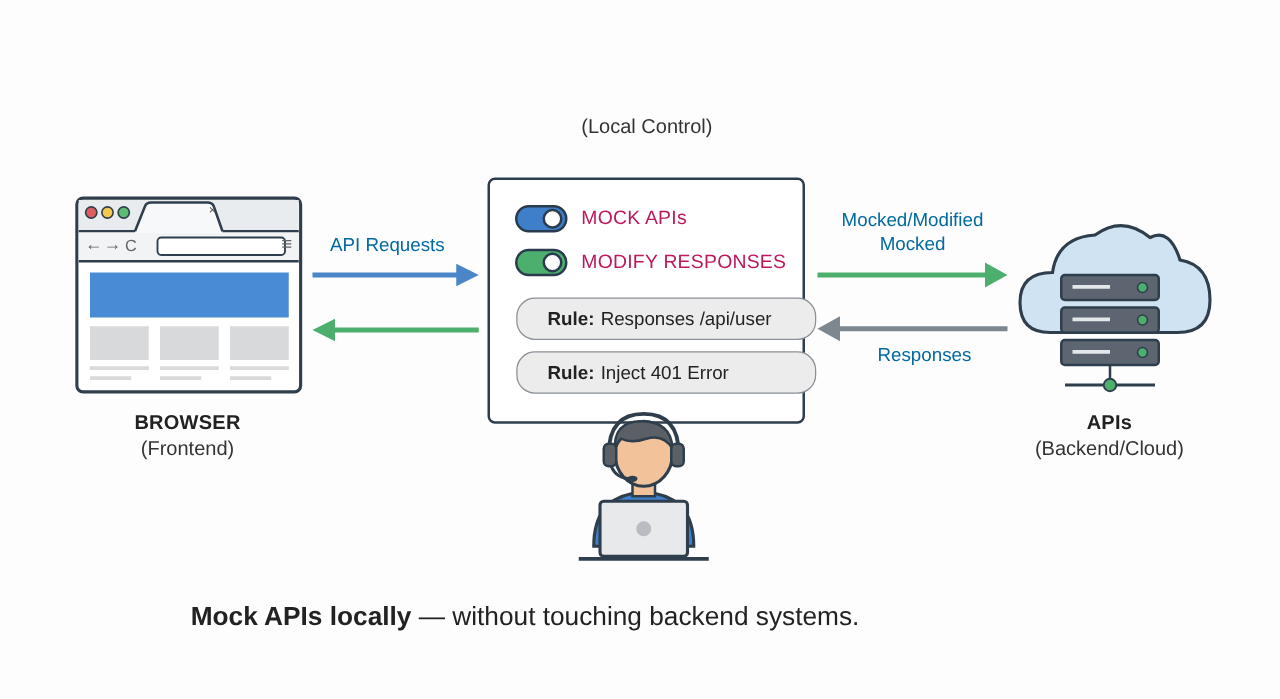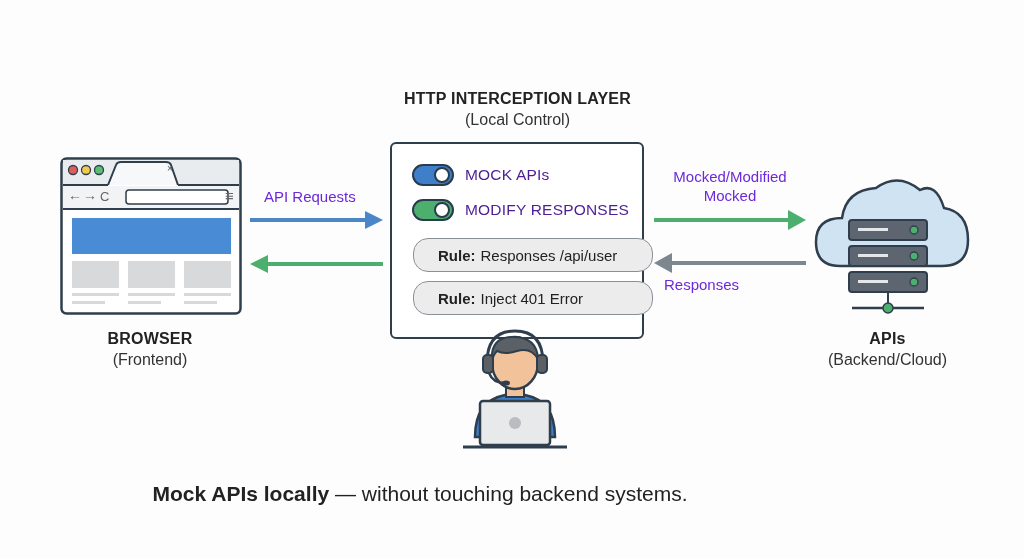--- a/index.html
+++ b/index.html
@@ -7,39 +7,39 @@
     width: 1024px; height: 559px; overflow: hidden;
     background: #fdfdfd;
     font-family: "Liberation Sans", sans-serif;
     color: #222;
     position: relative;
   }
   .abs { position: absolute; }
   .center { text-align: center; }
   .label-title { font-size: 16px; font-weight: 700; color: #222; letter-spacing: 0.2px; }
   .label-sub { font-size: 16px; color: #333; }
-  .arrow-label { font-size: 15px; color: #6d28d9; }
+  .arrow-label { font-size: 15px; color: #0369a1; }
   svg { position: absolute; overflow: visible; }
 
   
   .panel {
     left: 390px; top: 142px; width: 254px; height: 197px;
     border: 2.5px solid #2f3e4c; border-radius: 6px; background: #fff;
     box-sizing: border-box;
   }
   .toggle-row { position: absolute; left: 20px; display: flex; align-items: center; }
   .toggle {
     width: 42px; height: 22px; border-radius: 12px; border: 2px solid #2a3b4d;
     box-sizing: border-box; position: relative; margin-right: 11px;
   }
   .toggle .knob {
     position: absolute; right: 2px; top: 1px; width: 16px; height: 16px;
     border-radius: 50%; background: #fff; border: 2px solid #2a3b4d; box-sizing: border-box;
   }
-  .toggle-label { font-size: 15.5px; color: #4c1d95; letter-spacing: 0.2px; }
+  .toggle-label { font-size: 15.5px; color: #be185d; letter-spacing: 0.2px; }
   .rule {
     position: absolute; left: 21px; width: 240px; height: 34px;
     background: #ececec; border: 1.5px solid #8a9097; border-radius: 15px;
     box-sizing: border-box; font-size: 15px; color: #222;
     display: flex; align-items: center; padding-left: 24px;
   }
   .rule b { margin-right: 5px; }
 
   .tagline { left: 0; width: 840px; top: 482px; font-size: 21px; color: #222; text-align: center; }
   .tagline b { font-weight: 700; }
@@ -89,21 +89,20 @@
 <svg style="left:250px;top:208px;" width="135" height="24">
   <line x1="0" y1="12" x2="117" y2="12" stroke="#4a86c8" stroke-width="4"></line>
   <polygon points="115,3 133,12 115,21" fill="#4a86c8"></polygon>
 </svg>
 <svg style="left:250px;top:252px;" width="135" height="24">
   <line x1="16" y1="12" x2="133" y2="12" stroke="#4caf6e" stroke-width="4"></line>
   <polygon points="18,3 0,12 18,21" fill="#4caf6e"></polygon>
 </svg>
 
 <div class="abs center" style="left:380px;top:90px;width:275px;">
-  <div class="label-title">HTTP INTERCEPTION LAYER</div>
   <div class="label-sub" style="margin-top:3px;">(Local Control)</div>
 </div>
 
 <div class="abs panel">
   <div class="toggle-row" style="top:20px;">
     <div class="toggle" style="background:#3f7ec9;">
       <div class="knob"></div>
     </div>
     <span class="toggle-label">MOCK APIs</span>
   </div>
@@ -149,21 +148,21 @@
   <div style="margin-top:2px;">Mocked</div>
 </div>
 <svg style="left:654px;top:208px;" width="155" height="24">
   <line x1="0" y1="12" x2="136" y2="12" stroke="#4caf6e" stroke-width="4"></line>
   <polygon points="134,2 152,12 134,22" fill="#4caf6e"></polygon>
 </svg>
 <svg style="left:654px;top:251px;" width="155" height="24">
   <line x1="16" y1="12" x2="152" y2="12" stroke="#7d8790" stroke-width="4"></line>
   <polygon points="18,2 0,12 18,22" fill="#7d8790"></polygon>
 </svg>
-<div class="abs arrow-label" style="left:664px;top:276px;">Responses</div>
+<div class="abs arrow-label" style="left:702px;top:276px;">Responses</div>
 
 <svg style="left:812px;top:168px;" width="160" height="150">
   <path d="M28 98 Q4 98 4 74 Q4 50 30 50 Q34 22 64 20 Q86 4 108 22 Q124 14 132 40 Q156 44 156 72 Q156 98 130 98 Z" fill="#cfe3f3" stroke="#2f3e4c" stroke-width="2.5"></path>
   <g>
     <rect x="37" y="52" width="78" height="20" rx="3" fill="#5d6670" stroke="#2f3e4c" stroke-width="2"></rect>
     <rect x="46" y="60" width="30" height="3" fill="#e4e7ea"></rect>
     <circle cx="102" cy="62" r="4" fill="#4caf6e" stroke="#2f3e4c" stroke-width="1.3"></circle>
     <rect x="37" y="78" width="78" height="20" rx="3" fill="#5d6670" stroke="#2f3e4c" stroke-width="2"></rect>
     <rect x="46" y="86" width="30" height="3" fill="#e4e7ea"></rect>
     <circle cx="102" cy="88" r="4" fill="#4caf6e" stroke="#2f3e4c" stroke-width="1.3"></circle>

